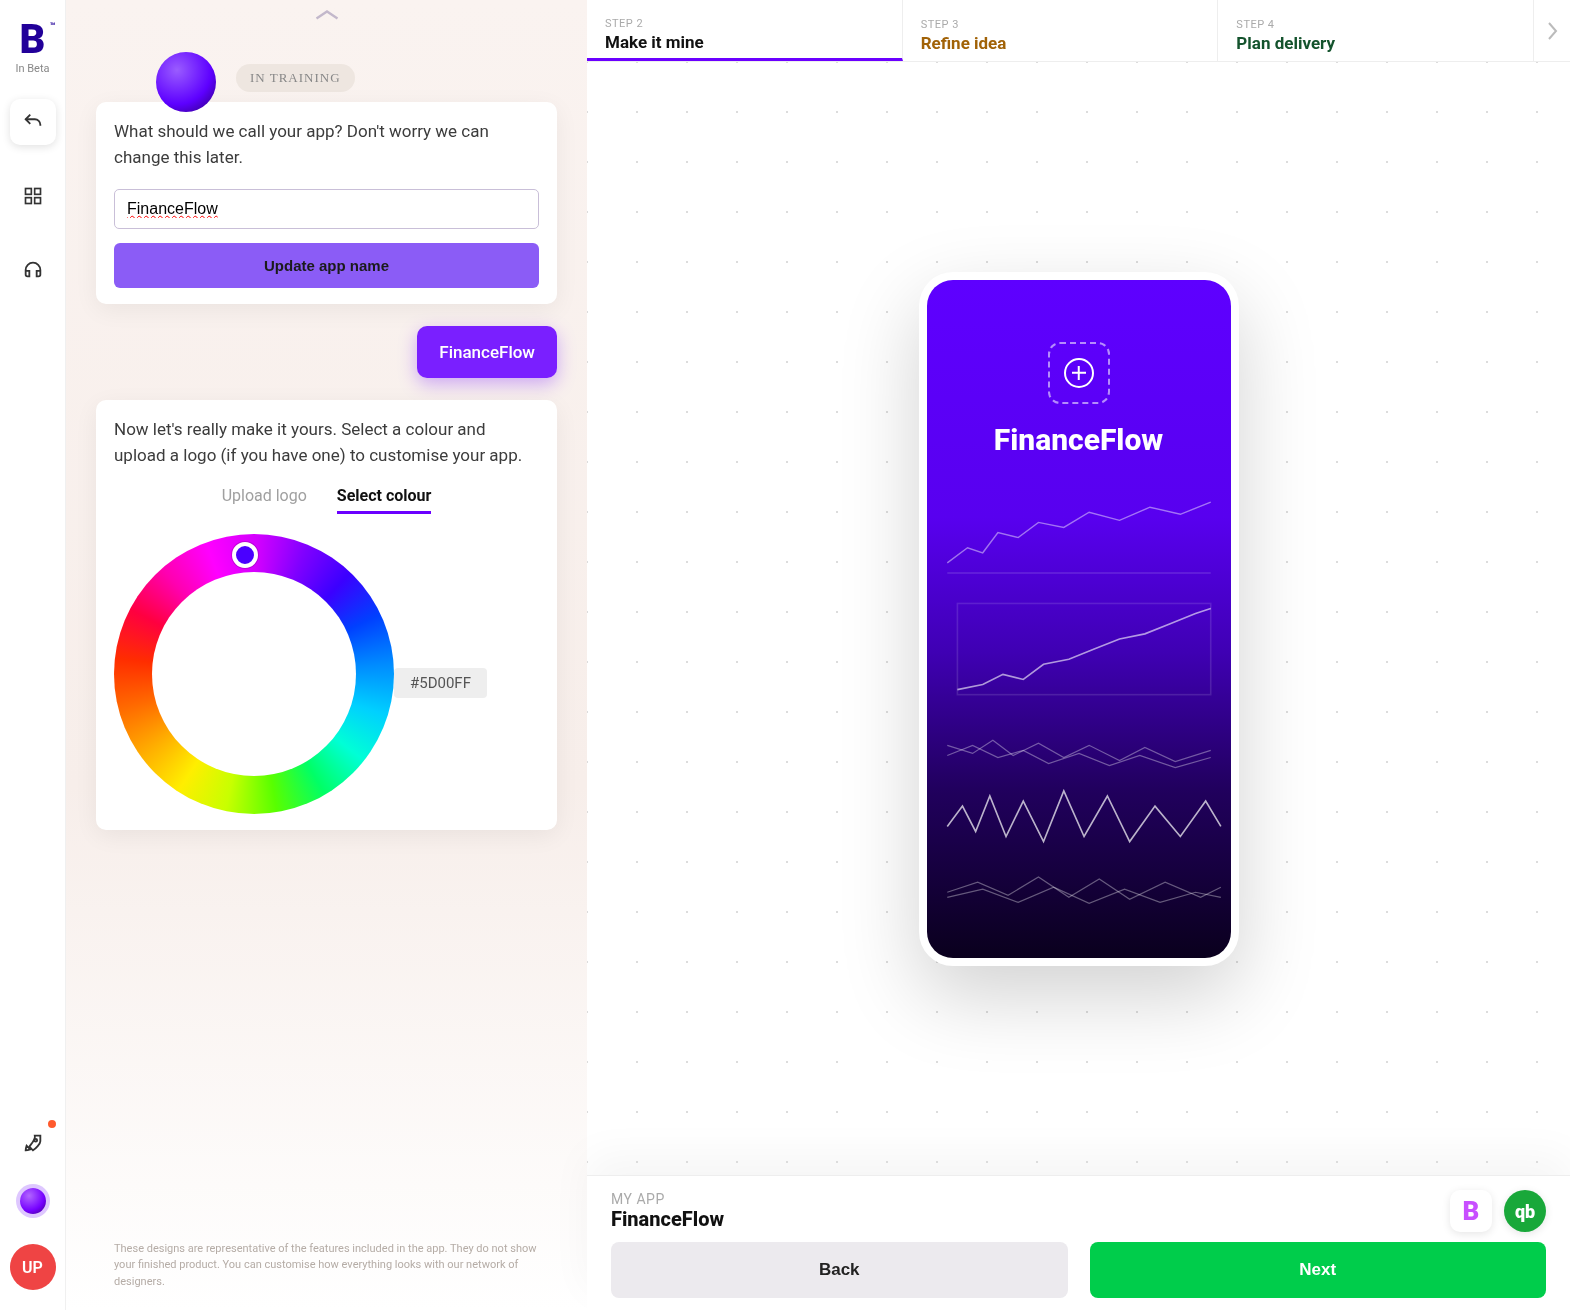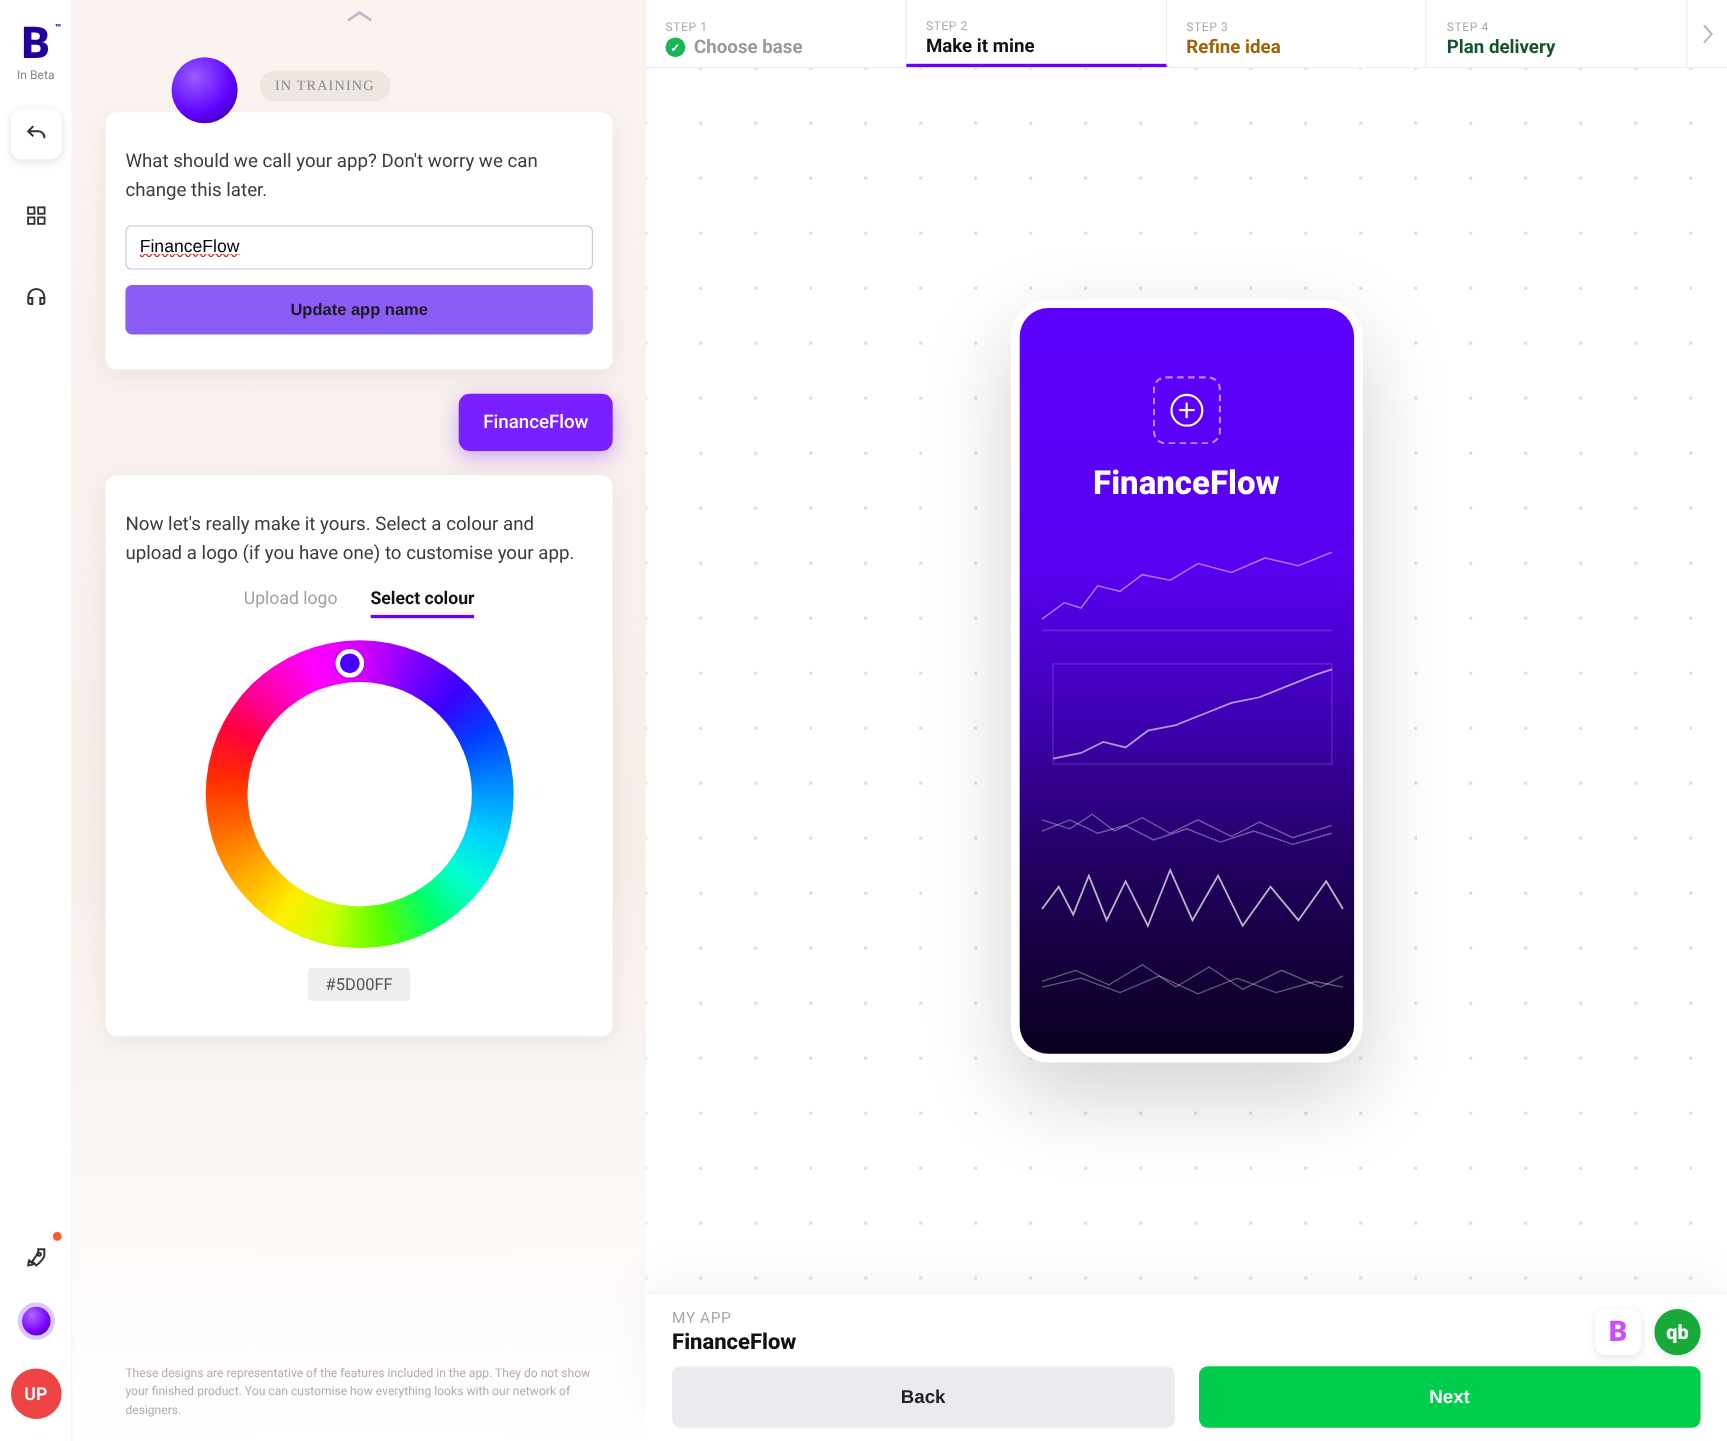--- a/index.html
+++ b/index.html
@@ -75,21 +75,21 @@
     width:60px;height:60px;border-radius:50%;
     background: radial-gradient(circle at 35% 30%, #9a5cff, #5d00ff 60%, #2a0070);
     position: relative; top: 20px; left: 60px;
   }
   .badge-training {
     background:#eee6e0; color:#888; font-size:13px; letter-spacing:1px;
     padding:6px 14px; border-radius:14px; margin-left:80px;font-family:Liberation Serif, serif;
   }
 
   .card {
-    background:#fff; border-radius:10px; padding:32px 18px;
+    background:#fff; border-radius:10px; padding:16px 18px;
     box-shadow:0 6px 24px rgba(0,0,0,.06);
   }
   .name-card { margin-top:10px; }
   .card-text { color:#3c3c3c; font-size:17px; line-height:1.55; margin-bottom:18px; }
   .app-name-input {
     width:100%; padding:10px 12px; font-size:16px;
     border:1px solid #c9bfd8; border-radius:5px; margin-bottom:14px;
     text-decoration: underline red wavy;
     text-decoration-thickness: 1px;
   }
@@ -104,21 +104,21 @@
     background:#7a1fff; color:#fff; padding:16px 22px;
     border-radius:10px; font-size:17px; font-weight:500;
     box-shadow:0 6px 18px rgba(122,32,255,.35);
   }
 
   .colour-card { margin-top:0; }
   .tabs { display:flex; justify-content:center; gap:30px; margin:14px 0 20px; }
   .tab { font-size:16px; color:#a0a0a0; padding-bottom:6px; cursor:pointer; }
   .tab.active { color:#111; font-weight:700; border-bottom:3px solid #6b00ff; }
 
-  .wheel-wrap { display:flex; flex-direction:column; align-items:center; }
+  .wheel-wrap { display:flex; flex-direction:row; align-items:center; }
   .wheel {
     width:280px; height:280px; border-radius:50%; position:relative;
     background: conic-gradient(from -20deg,
       #ff00ff, #d400ff, #8000ff, #3b00ff, #0040ff, #008cff,
       #00d0ff, #00ffd6, #00ff66, #58ff00, #c8ff00, #ffee00,
       #ffae00, #ff6a00, #ff2d00, #ff0040, #ff00b0, #ff00ff);
   }
   .wheel::after {
     content:""; position:absolute; inset:38px; border-radius:50%; background:#fff;
   }
@@ -313,27 +313,20 @@
       <div class="hex-chip">#5D00FF</div>
     </div>
   </div>
 
   <div class="chat-note">These designs are representative of the features included in the app. They do not show your finished product. You can customise how everything looks with our network of designers.</div>
 </div>
 
 <div class="main">
 
   <div class="steps">
-    <div class="step done">
-      <span class="step-label">STEP 1</span>
-      <span class="step-title">
-        <span class="check">✓</span>
-        <span>Choose base</span>
-      </span>
-    </div>
     <div class="step active">
       <span class="step-label">STEP 2</span>
       <span class="step-title">
           <span>Make it mine</span>
         </span>
     </div>
     <div class="step">
       <span class="step-label">STEP 3</span>
       <span class="step-title">
           <span>Refine idea</span>

